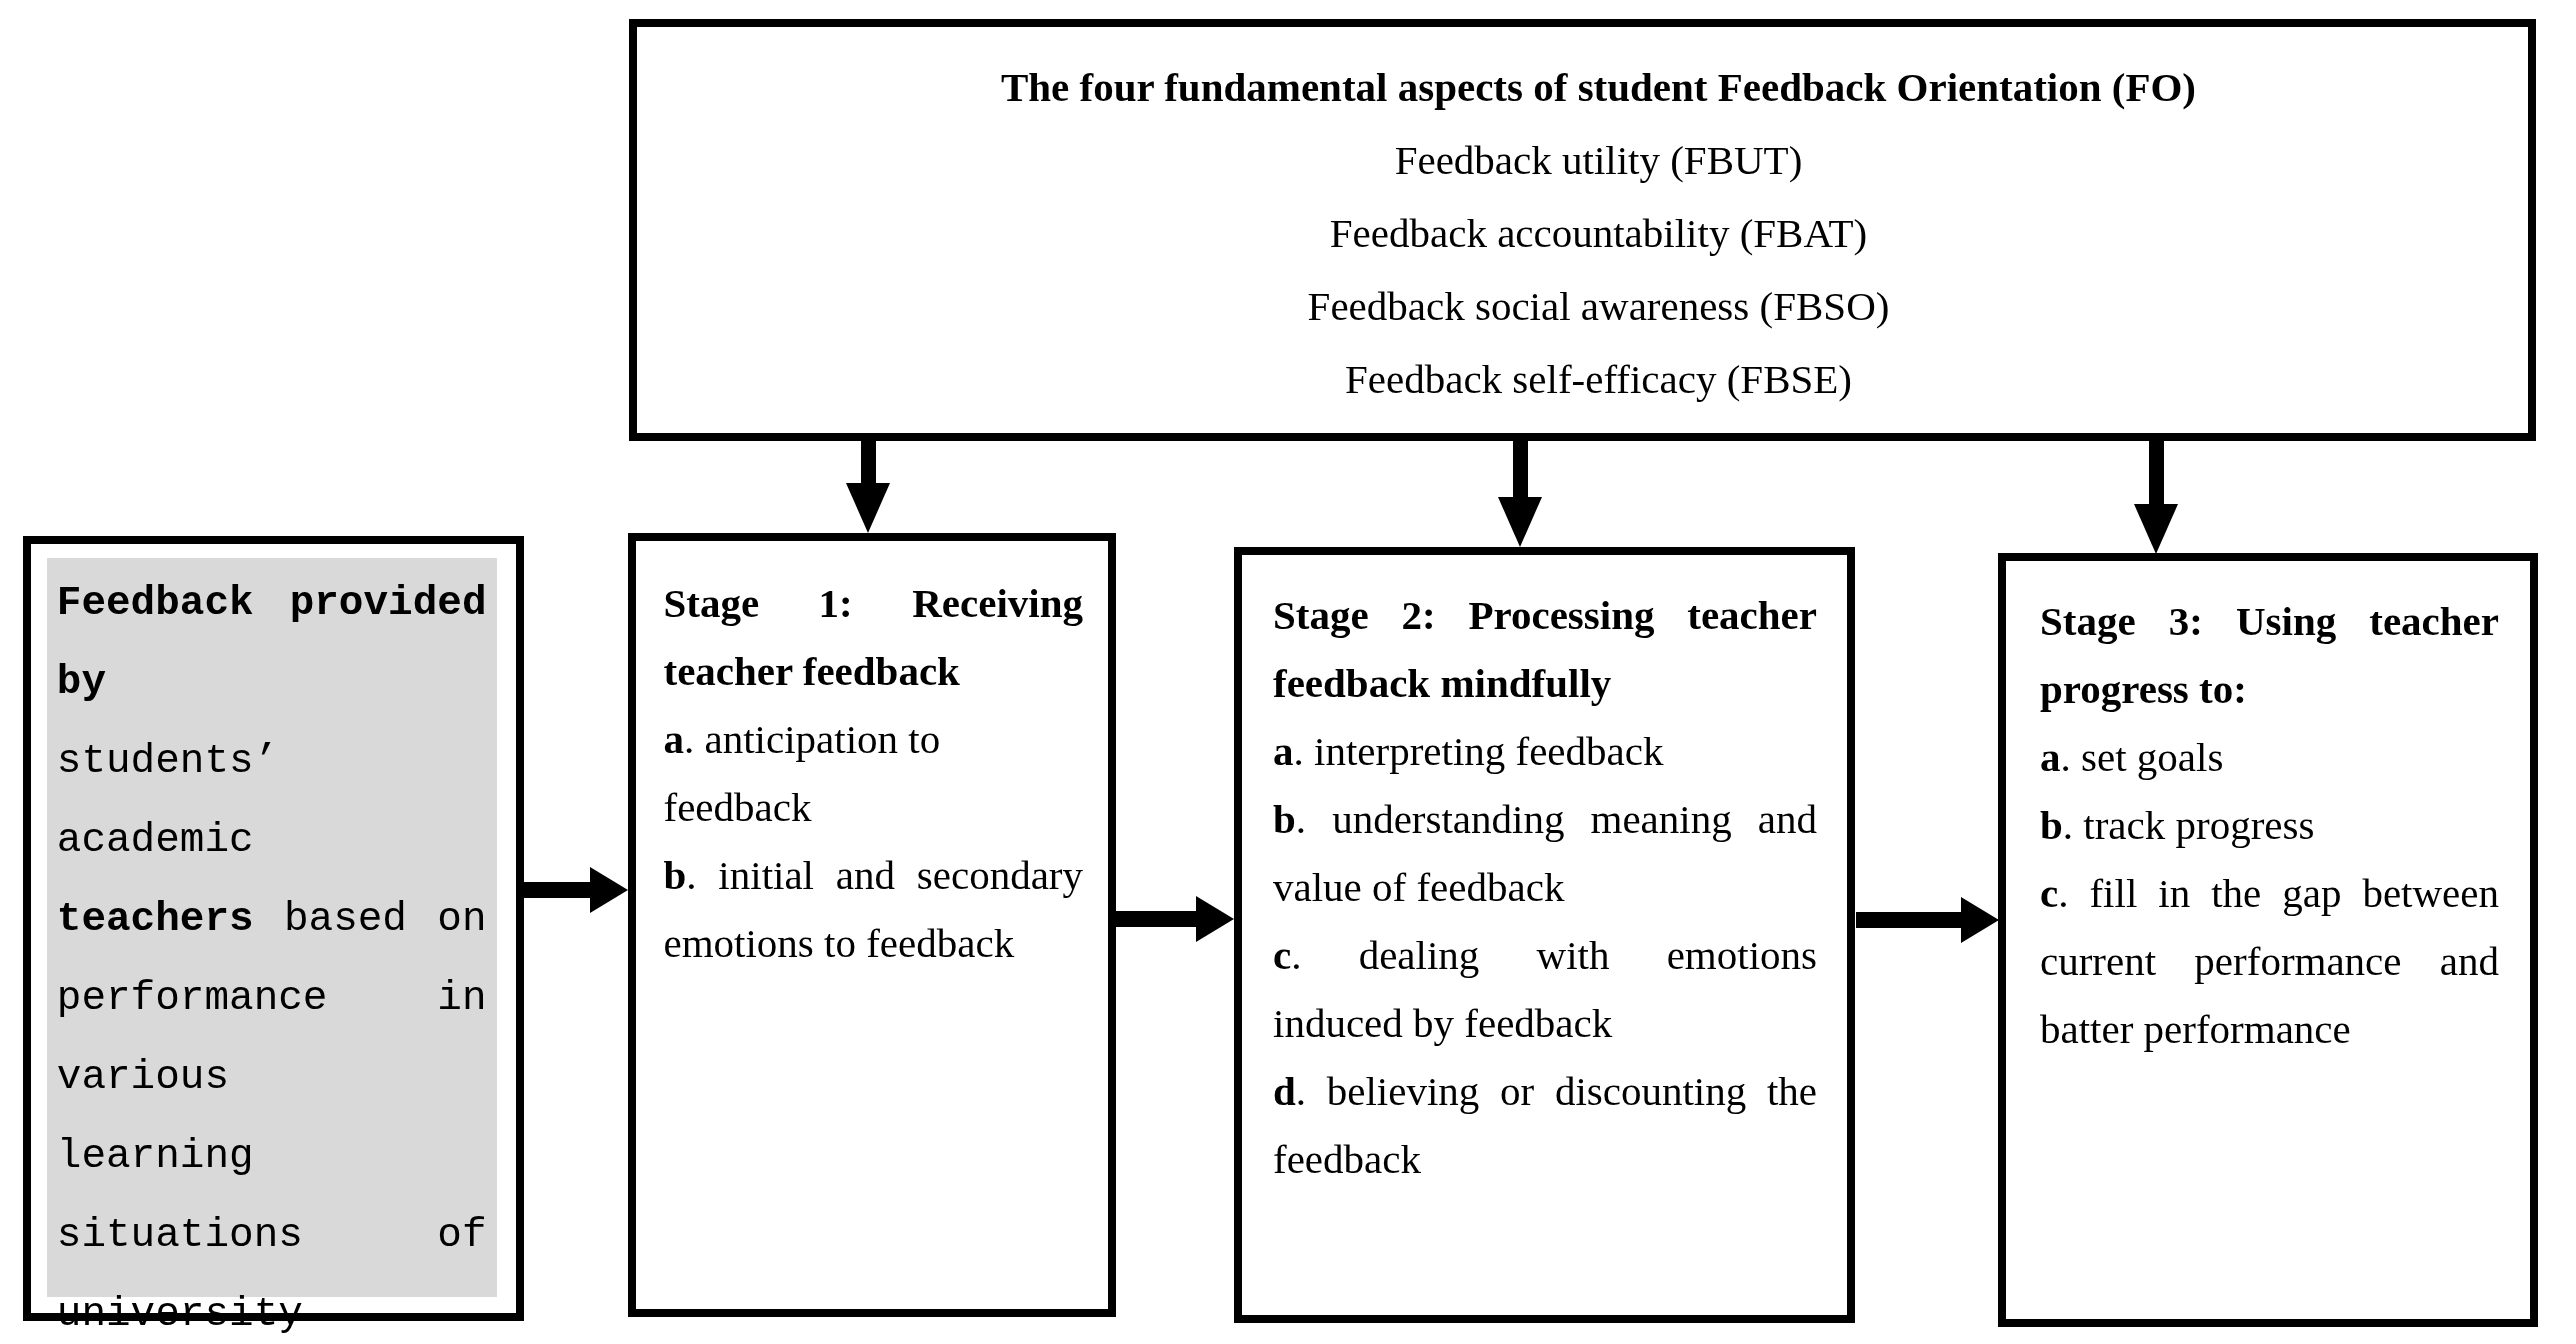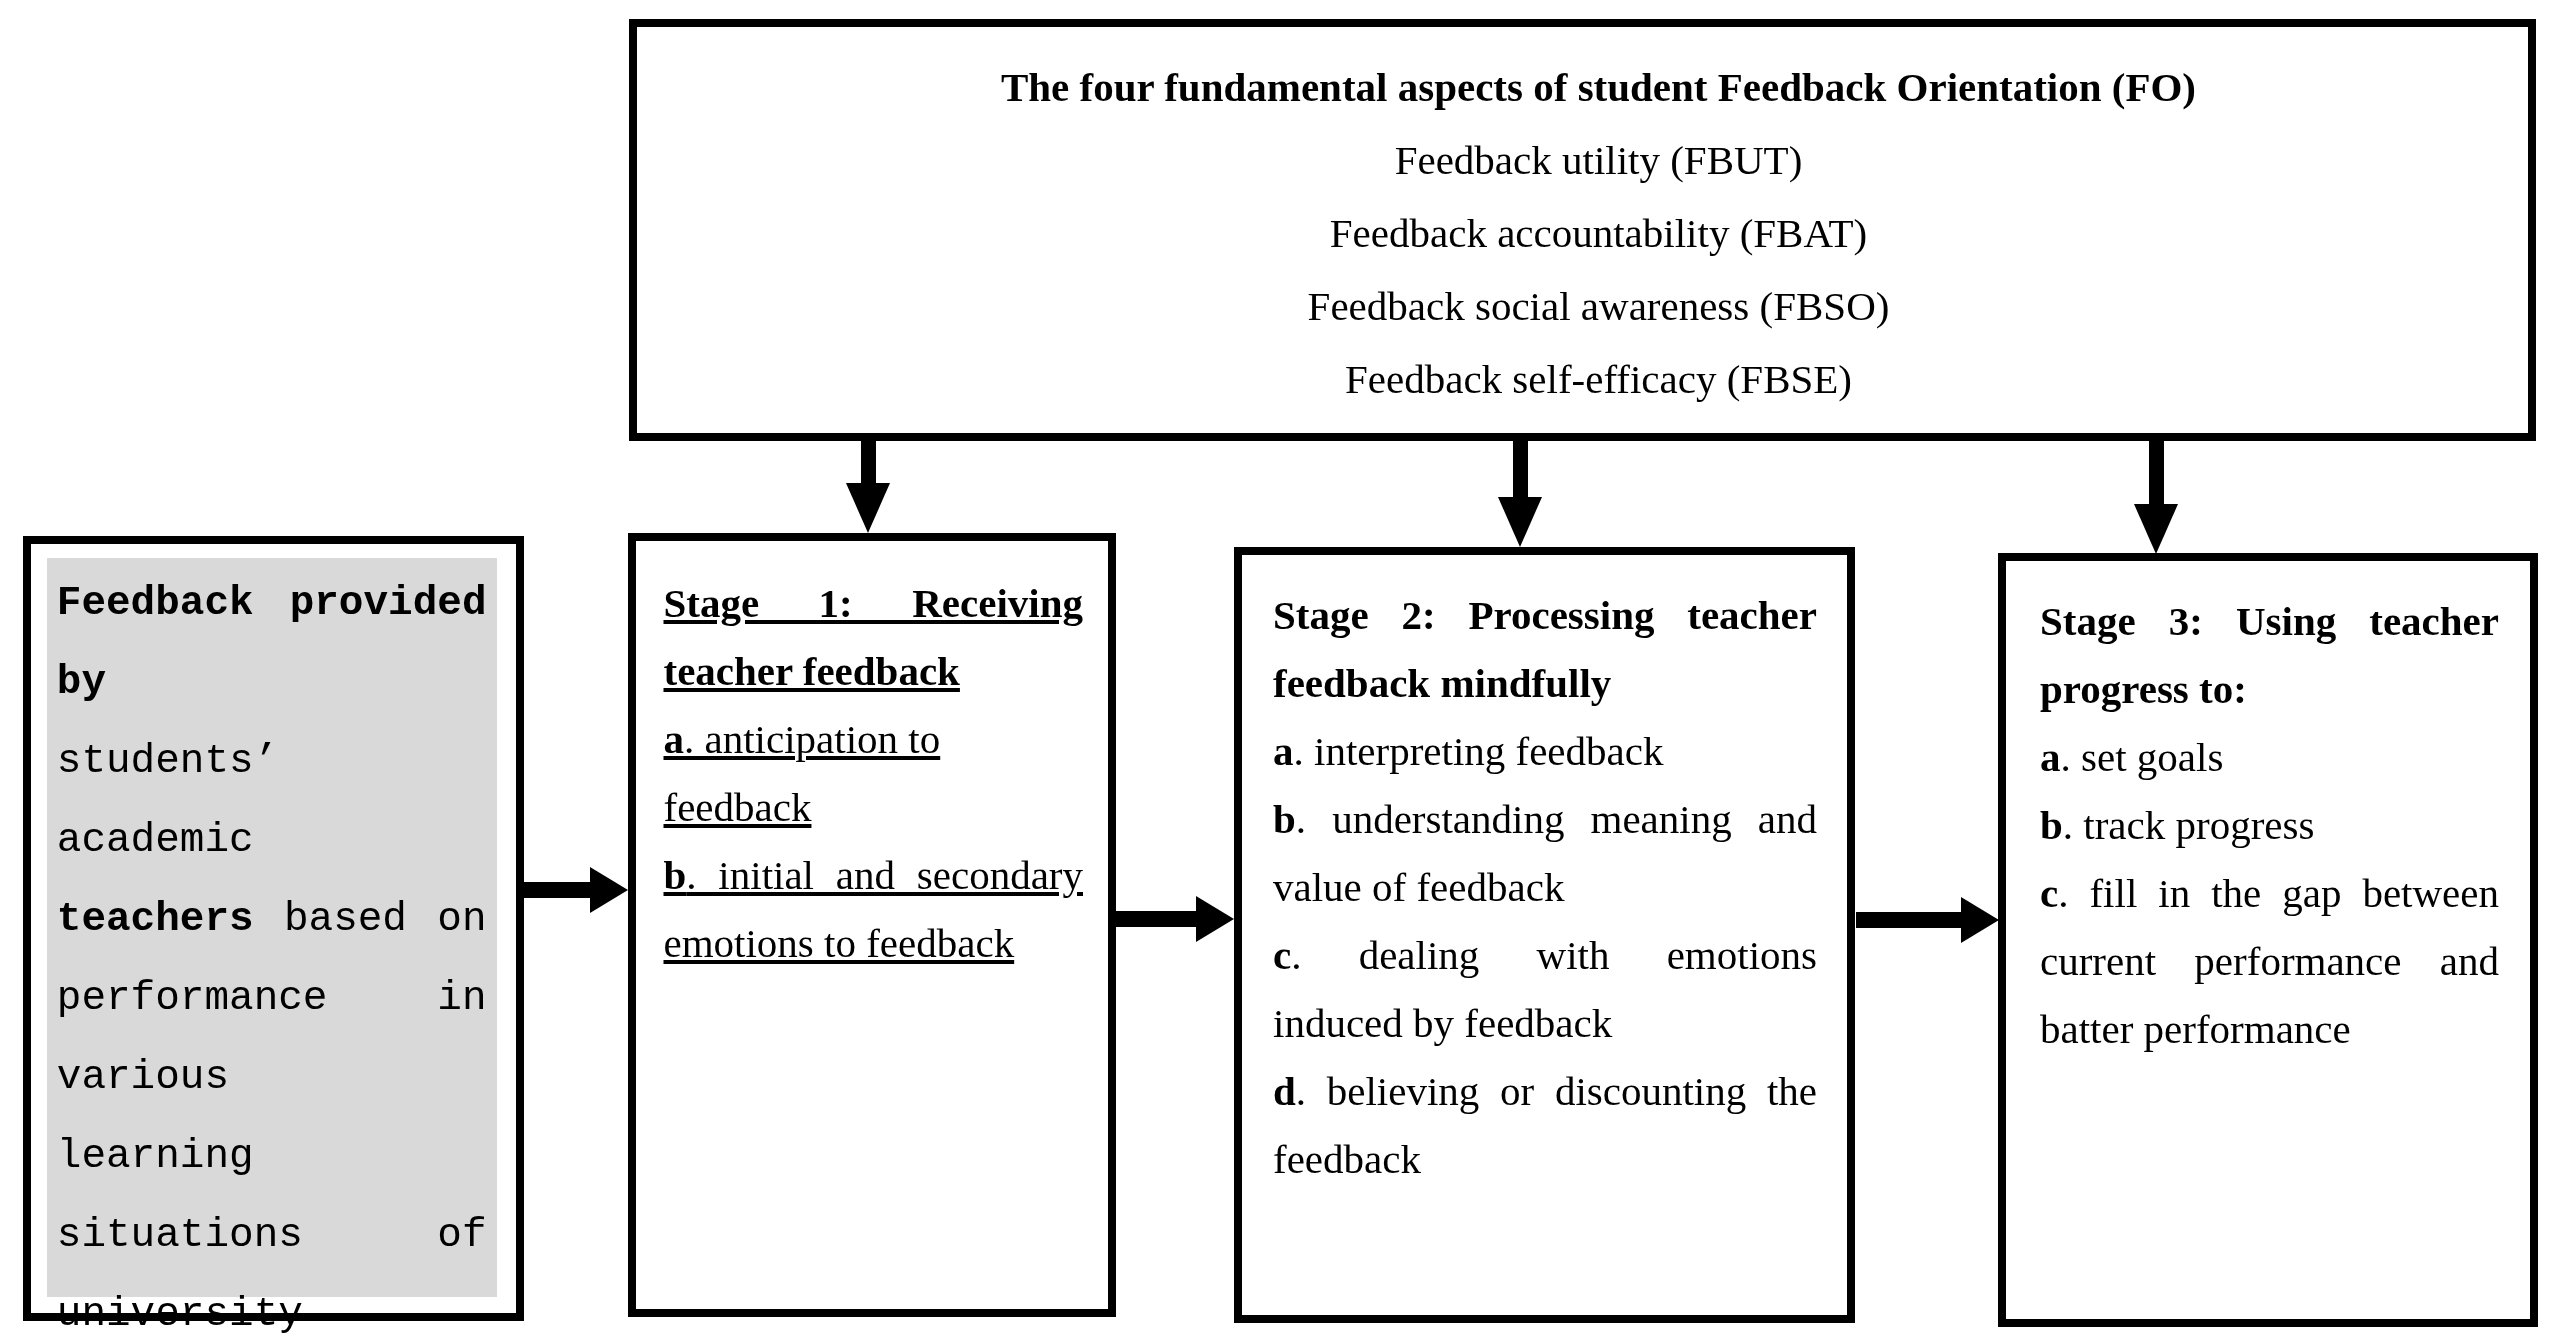--- a/index.html
+++ b/index.html
@@ -59,21 +59,20 @@
   
   .stage {
     font-size: 41px;
   }
   .stage .ln { line-height: 68px; }
   .stage1 {
     left: 628px; top: 533px;
     width: 488px; height: 784px;
     border-width: 8.8px;
     padding: 27.5px 25px 0 27.5px;
-    text-decoration: underline;
   }
   .stage2 {
     left: 1234px; top: 547px;
     width: 621px; height: 776px;
     border-width: 8.8px;
     padding: 26px 30px 0 31px;
   }
   .stage3 {
     left: 1998px; top: 553px;
     width: 540px; height: 774px;

